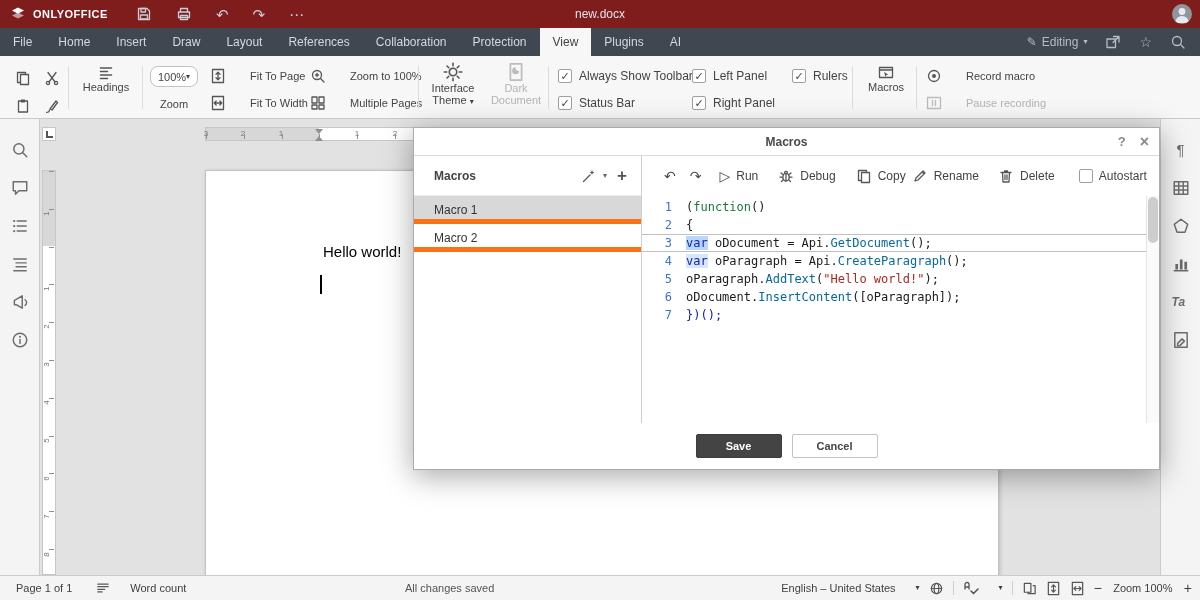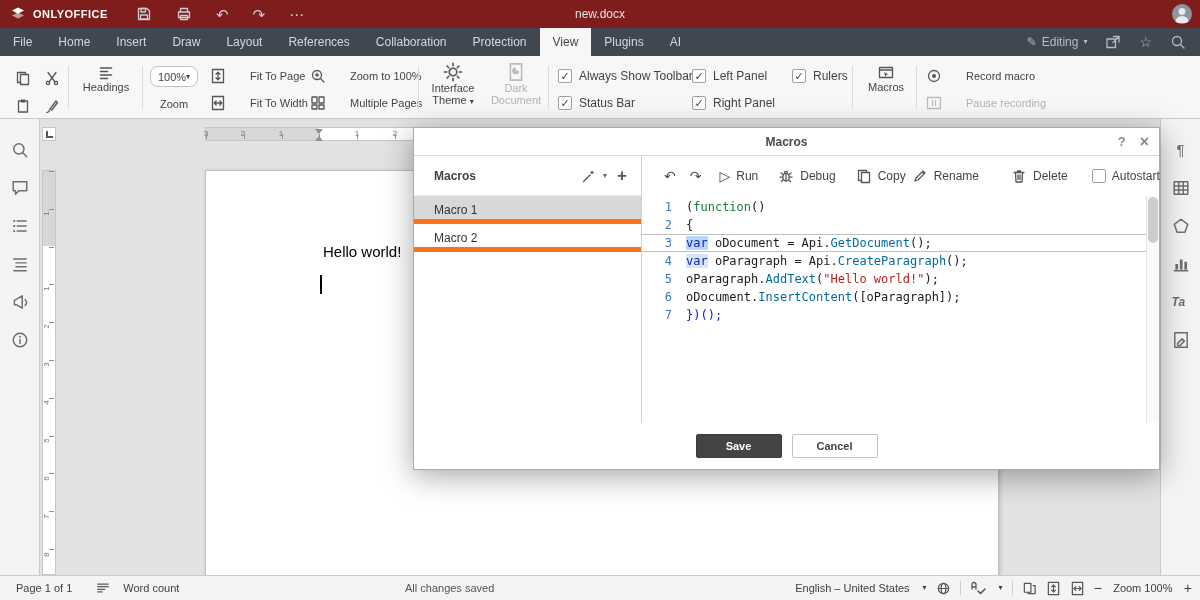--- a/index.html
+++ b/index.html
@@ -66,21 +66,21 @@
 .vruler{position:absolute;left:2px;top:51px;width:14px;height:405px;background:#fff;border:1px solid #c6c6c6}
 .vruler::after{content:"";position:absolute;top:0;bottom:0;right:1px;width:5px;background:repeating-linear-gradient(to bottom,#909090 0 1px,transparent 1px 37.8px)}
 .vmargin{position:absolute;left:0;right:0;background:#d7d7d7}
 .vnum{position:absolute;left:1px;transform:rotate(-90deg);font-size:8px;color:#777}
 .page{position:absolute;left:165px;top:51px;width:794px;height:560px;background:#fff;border:1px solid #c2c2c2;box-shadow:1px 1px 4px rgba(0,0,0,.18)}
 .doc-text{position:absolute;left:117px;top:72px;font-size:15px;color:#000;font-family:"Liberation Sans",sans-serif}
 .caret{position:absolute;left:114px;top:104px;width:2px;height:19px;background:#000}
 
 .statusbar{position:absolute;left:0;bottom:0;width:100%;height:25px;background:#f4f4f4;border-top:1px solid #cbcbcb;display:flex;align-items:center;font-size:11px;color:#3f3f3f;z-index:5}
 .sb-left{display:flex;align-items:center;gap:24px;padding-left:16px}
-.sb-group{display:flex;align-items:center;gap:13px;cursor:pointer}
+.sb-group{display:flex;align-items:center;gap:20px;cursor:pointer}
 .sb-center{position:absolute;left:405px;color:#555}
 .sb-right{position:absolute;right:8px;display:flex;align-items:center;gap:9px}
 .sb-sep{width:1px;height:14px;background:#cfcfcf}
 .sb-ic{width:15px;height:15px;cursor:pointer}
 .sb-ic .ic{width:15px;height:15px}
 .zoomtxt{min-width:64px;text-align:center}
 .pm{font-size:14px;cursor:pointer;color:#3f3f3f}
 
 .dialog{position:absolute;left:413px;top:127px;width:747px;height:343px;background:#fff;border:1px solid #ababab;box-shadow:0 6px 28px rgba(0,0,0,.35);z-index:20;display:flex;flex-direction:column}
 .dlg-header{height:28px;border-bottom:1px solid #dadada;position:relative;display:flex;align-items:center;justify-content:center;font-weight:bold;color:#4a4a4a;font-size:12px;flex:none}
@@ -557,21 +557,21 @@
               </svg>
             <span>Debug</span>
           </span>
           <span class="ed-btn" style="margin-right:6px">
             <svg class="ic" viewBox="0 0 16 16">
                 <rect x="5.5" y="4.5" width="8" height="10"></rect>
                 <path d="M10.5 4.5v-2h-8v10h3"></path>
               </svg>
             <span>Copy</span>
           </span>
-          <span class="ed-btn" style="margin-right:32px">
+          <span class="ed-btn" style="margin-right:19px">
             <svg class="ic" viewBox="0 0 16 16">
                 <path d="M3 13l1-3 7-7 2 2-7 7zM10 4l2 2"></path>
               </svg>
             <span>Rename</span>
           </span>
           <span class="ed-btn" style="margin-right:24px">
             <svg class="ic" viewBox="0 0 16 16">
                 <path d="M3 4.5h10M6.5 4.5V3h3v1.5M4.5 4.5 5 14h6l.5-9.5M7 7v4.5M9 7v4.5"></path>
               </svg>
             <span>Delete</span>

